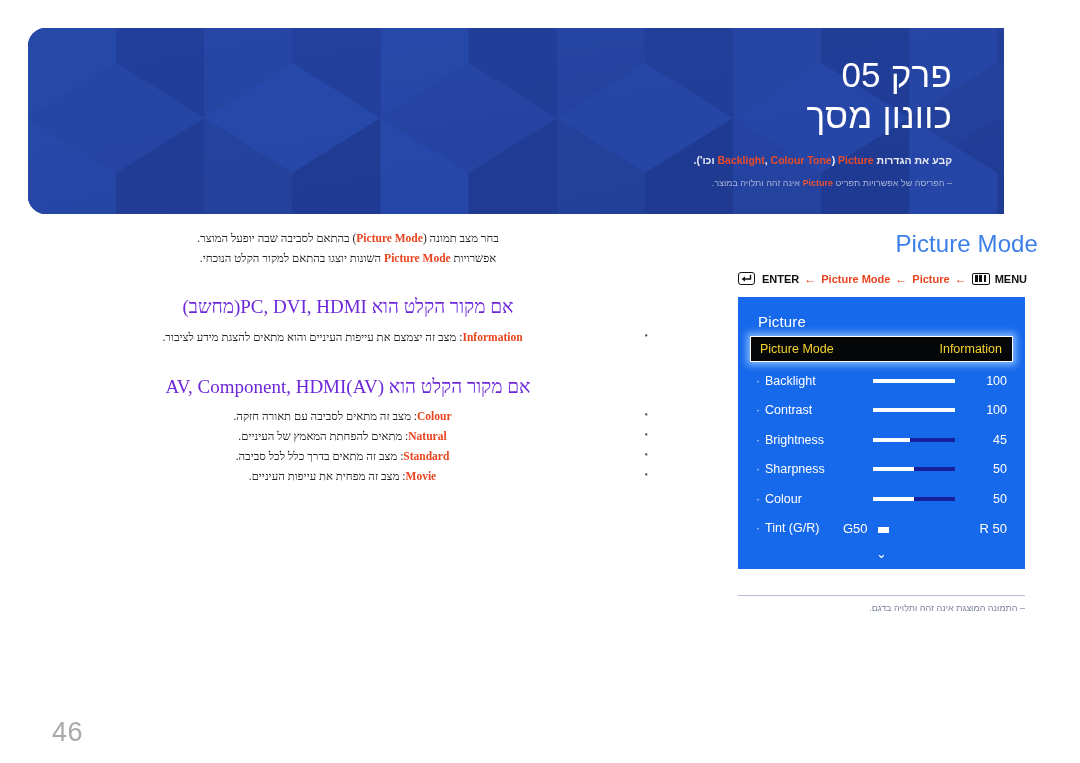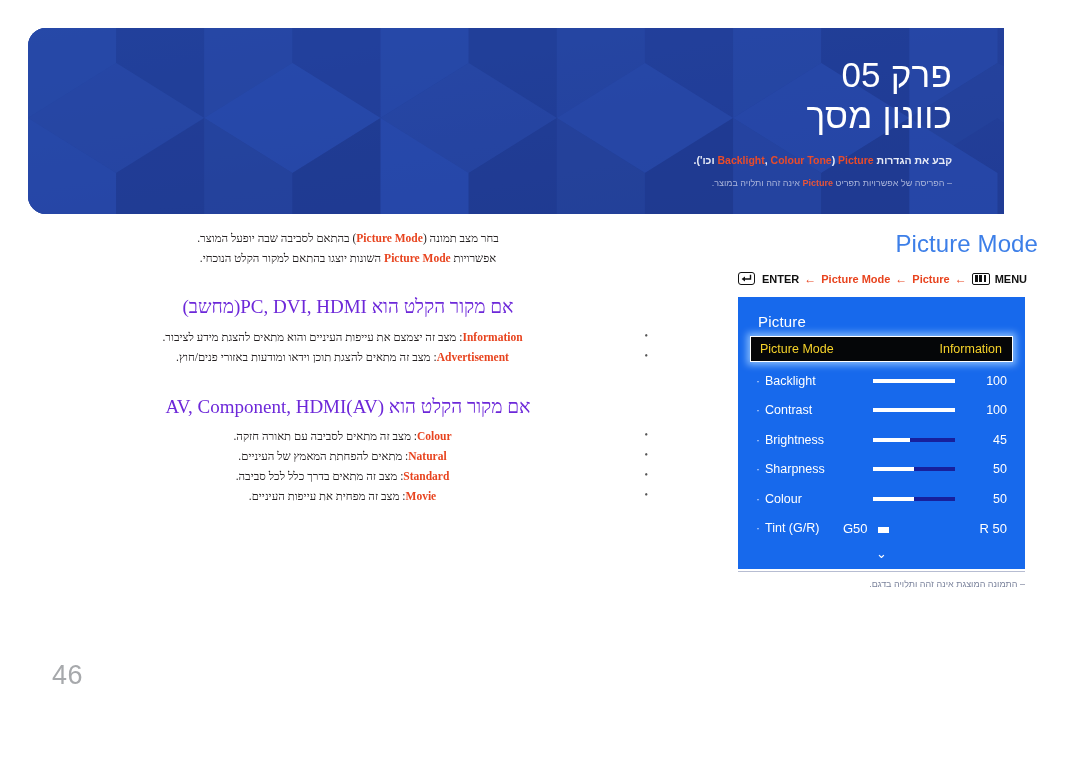--- a/index.html
+++ b/index.html
@@ -312,42 +312,42 @@
     left: 0; right: 0;
     bottom: 9px;
     text-align: center;
     color: #ffffff;
     font-size: 13px;
     line-height: 1;
   }
 
   
   .footnote-wrap {
-    margin-top: 2px;
+    margin-top: 26px;
     width: 287px;
     direction: rtl;
     text-align: right;
   }
   .footnote-rule {
     height: 1px;
     background: #b7bdd2;
     width: 100%;
     margin-bottom: 6px;
   }
   .footnote {
     font-size: 9px;
     color: #7b839c;
     line-height: 1.5;
   }
 
   
   .page-num {
     position: absolute;
     left: 52px;
-    top: 660px;
+    top: 717px;
     font-size: 27px;
     color: #a7a9ac;
     font-weight: 400;
     letter-spacing: 0.5px;
   }
 </style>
 </head>
 <body>
 
 <div class="banner">
@@ -418,21 +418,20 @@
   <p class="para">
     <span>בחר מצב תמונה (</span><span class="en">Picture Mode</span><span>) בהתאם לסביבה שבה יופעל המוצר.</span>
   </p>
   <p class="para">
     <span>אפשרויות </span><span class="en">Picture Mode</span><span> השונות יוצגו בהתאם למקור הקלט הנוכחי.</span>
   </p>
 
   <h2 class="section-head">אם מקור הקלט הוא PC, DVI, HDMI(מחשב)</h2>
   <ul class="bullets">
     <li><span class="term">Information</span><span>: מצב זה יצמצם את עייפות העיניים והוא מתאים להצגת מידע לציבור.</span></li>
-    <li><span class="term">Advertisement</span><span>: מצב זה מתאים להצגת תוכן וידאו ומודעות באזורי פנים/חוץ.</span></li>
   </ul>
 
   <h2 class="section-head">אם מקור הקלט הוא AV, Component, HDMI(AV)</h2>
   <ul class="bullets">
     <li><span class="term">Colour</span><span>: מצב זה מתאים לסביבה עם תאורה חזקה.</span></li>
     <li><span class="term">Natural</span><span>: מתאים להפחתת המאמץ של העיניים.</span></li>
     <li><span class="term">Standard</span><span>: מצב זה מתאים בדרך כלל לכל סביבה.</span></li>
     <li><span class="term">Movie</span><span>: מצב זה מפחית את עייפות העיניים.</span></li>
   </ul>
 </div>

